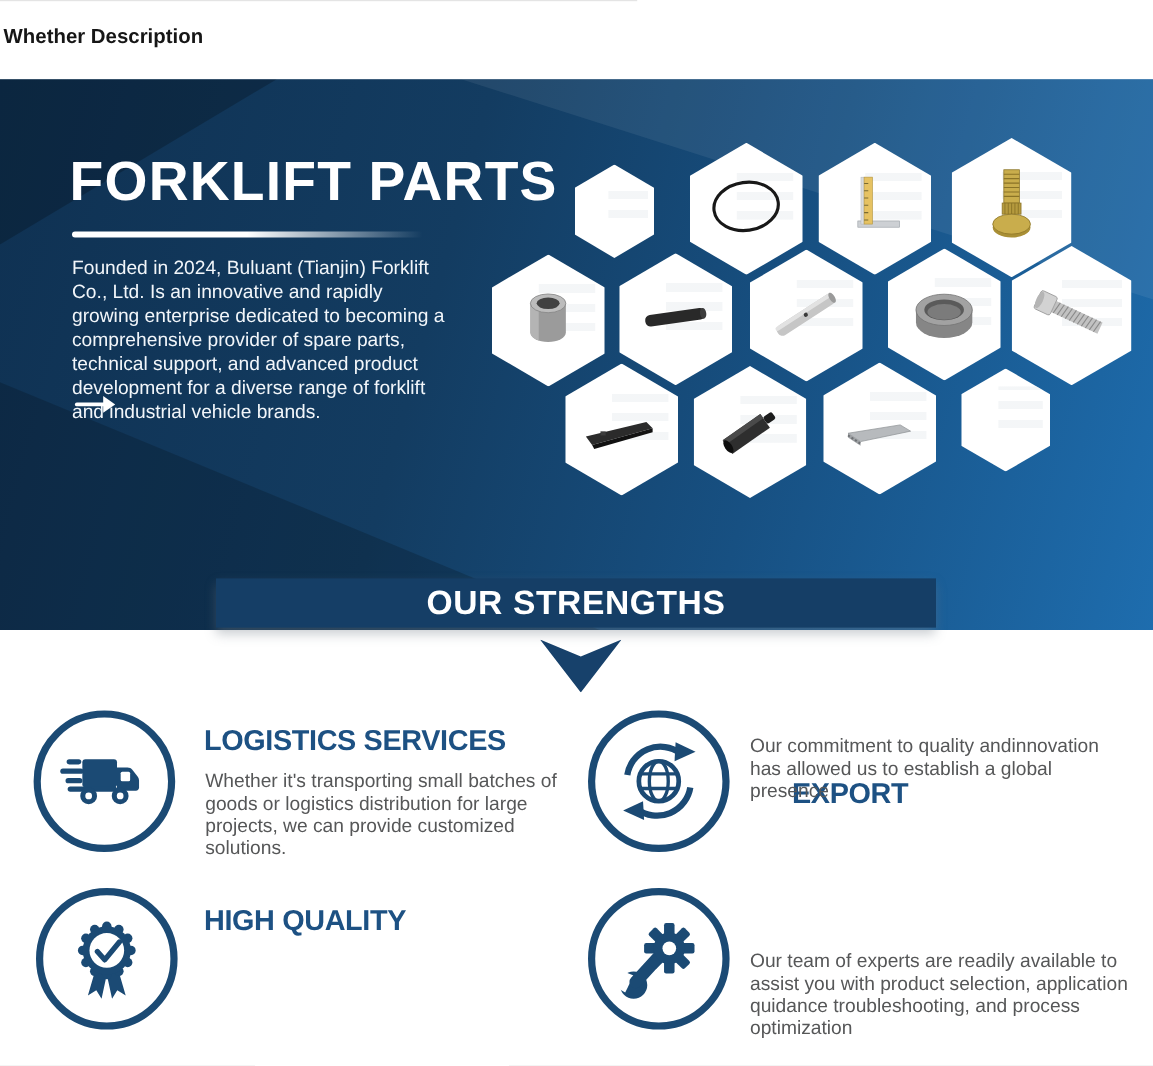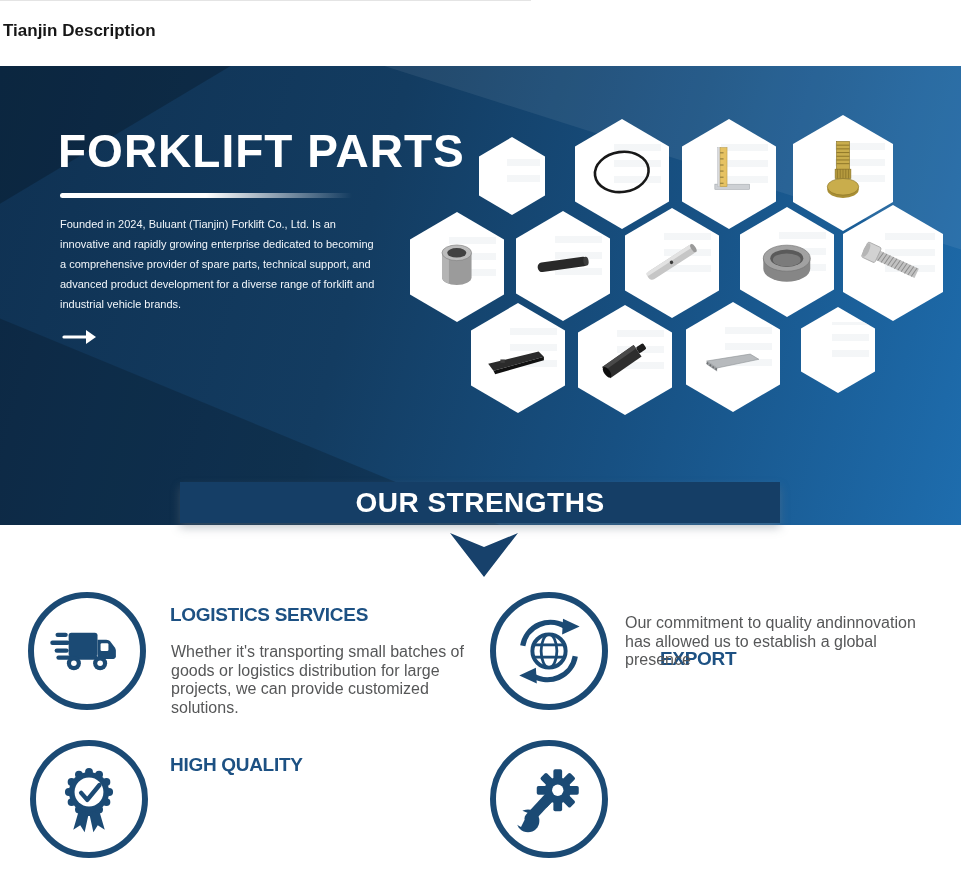--- a/index.html
+++ b/index.html
@@ -13,53 +13,53 @@
   .banner{position:absolute;left:0;top:66px;width:961px;height:459px;
     background:linear-gradient(105deg,#0f3152 0%,#133c61 38%,#175082 66%,#1e6dae 100%);}
   .facet{position:absolute;inset:0;pointer-events:none;}
   .facet.f1{background:rgba(255,255,255,0.07);clip-path:polygon(40% 0,100% 0,100% 40%);}
   .facet.f2{background:rgba(0,0,0,0.18);clip-path:polygon(0 55%,52% 100%,0 100%);}
   .facet.f3{background:rgba(0,0,0,0.22);clip-path:polygon(0 0,24% 0,0 30%);}
 
   .banner-title{position:absolute;left:58px;top:58px;font-size:46px;font-weight:700;color:#fff;letter-spacing:1px;}
   .banner-underline{position:absolute;left:60px;top:127px;width:292px;height:5px;border-radius:3px;
     background:linear-gradient(to right,#ffffff 0%,#ffffff 50%,rgba(255,255,255,0) 100%);}
-  .banner-desc{position:absolute;left:60px;top:148px;width:318px;font-size:11px;line-height:20px;color:#f2f6fa;}
+  .banner-desc{position:absolute;left:60px;top:148px;width:318px;font-size:16px;line-height:20px;color:#f2f6fa;}
   .banner-arrow{position:absolute;left:62px;top:262px;}
 
   
   .hex{position:absolute;background:#fff;display:flex;align-items:center;justify-content:center;
     clip-path:polygon(50% 0,100% 25%,100% 75%,50% 100%,0 75%,0 25%);}
   .hex::after{content:"";position:absolute;right:8%;top:18%;width:50%;height:40%;opacity:.5;
     background:repeating-linear-gradient(0deg,#e9edf0 0 7px,transparent 7px 16px);}
   .hex svg{position:relative;z-index:2;width:74%;height:74%;}
 
   
   .ribbon{position:absolute;left:180px;top:482px;width:600px;height:41px;background:#153e66;
     display:flex;align-items:center;justify-content:center;box-shadow:0 5px 9px rgba(110,120,132,.38);}
   .ribbon span{color:#fff;font-size:28px;font-weight:700;letter-spacing:.5px;}
   .chevron{position:absolute;left:450px;top:533px;width:68px;height:44px;background:#17416b;
     clip-path:polygon(0 0,50% 32%,100% 0,50% 100%);}
 
   .s-circle{position:absolute;width:106px;height:106px;border:6px solid #1b4a74;border-radius:50%;
     background:#fff;display:flex;align-items:center;justify-content:center;}
   .s-circle svg{width:84px;height:84px;}
-  .s-title{position:absolute;font-size:19px;font-weight:700;color:#1d5183;letter-spacing:-.3px;}
+  .s-title{position:absolute;font-size:24px;font-weight:700;color:#1d5183;letter-spacing:-.3px;}
   .s-text{position:absolute;font-size:16px;line-height:18.5px;color:#565758;}
 
   .navy{fill:#1b4a74;}
   .navy-st{stroke:#1b4a74;fill:none;}
 </style>
 </head>
 <body>
 
 <div class="page">
 
   <div class="top-rule"></div>
-  <div class="page-heading">Tianjin Description</div>
+  <div class="page-heading">Whether Description</div>
 
   <div class="banner">
     <div class="facet f1"></div>
     <div class="facet f2"></div>
     <div class="facet f3"></div>
 
     <div class="banner-title">FORKLIFT PARTS</div>
     <div class="banner-underline"></div>
     <div class="banner-desc">Founded in 2024, Buluant (Tianjin) Forklift Co., Ltd. Is an innovative and rapidly growing enterprise dedicated to becoming a comprehensive provider of spare parts, technical support, and advanced product development for a diverse range of forklift and industrial vehicle brands.</div>
     <div class="banner-arrow">
@@ -285,14 +285,15 @@
         <rect x="53" y="14" width="10" height="12" rx="2" transform="rotate(135 58 38)"></rect>
         <rect x="53" y="14" width="10" height="12" rx="2" transform="rotate(180 58 38)"></rect>
         <rect x="53" y="14" width="10" height="12" rx="2" transform="rotate(225 58 38)"></rect>
         <rect x="53" y="14" width="10" height="12" rx="2" transform="rotate(270 58 38)"></rect>
         <rect x="53" y="14" width="10" height="12" rx="2" transform="rotate(315 58 38)"></rect>
         <circle cx="58" cy="38" r="15"></circle>
       </g>
       <circle cx="58" cy="38" r="6.5" fill="#fff"></circle>
     </svg>
   </div>
+  <div class="s-text" style="left:625px;top:793px;width:330px;">Our team of experts are readily available to assist you with product selection, application quidance troubleshooting, and process optimization</div>
 
 </div>
 
 </body></html>

